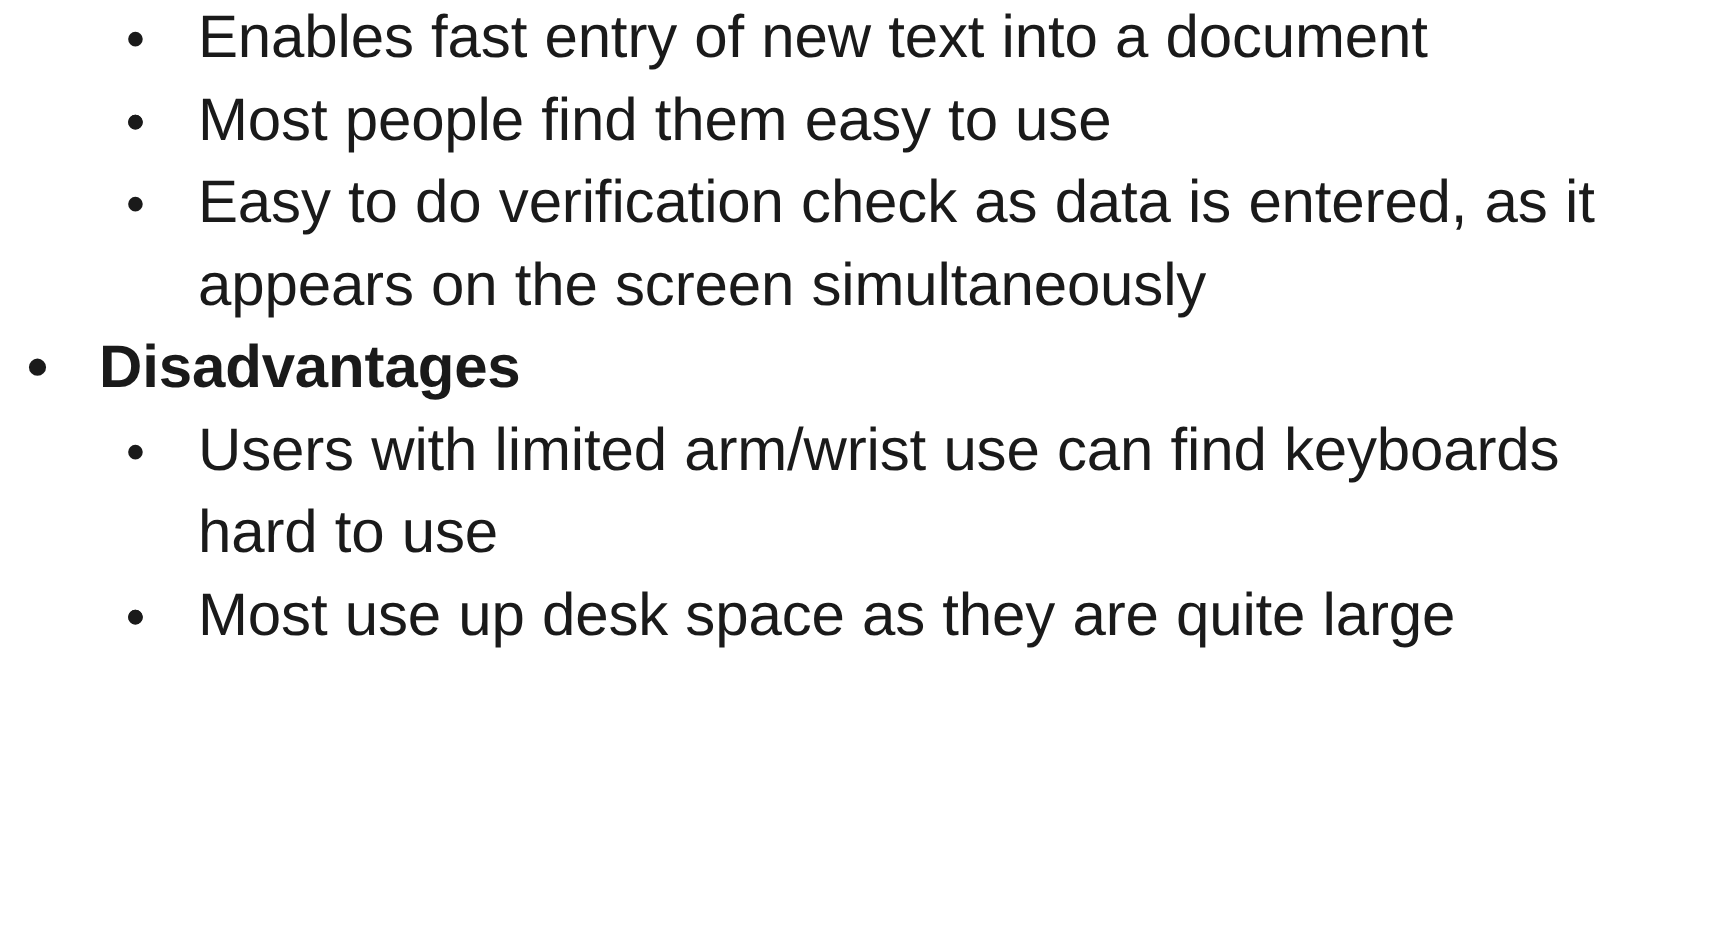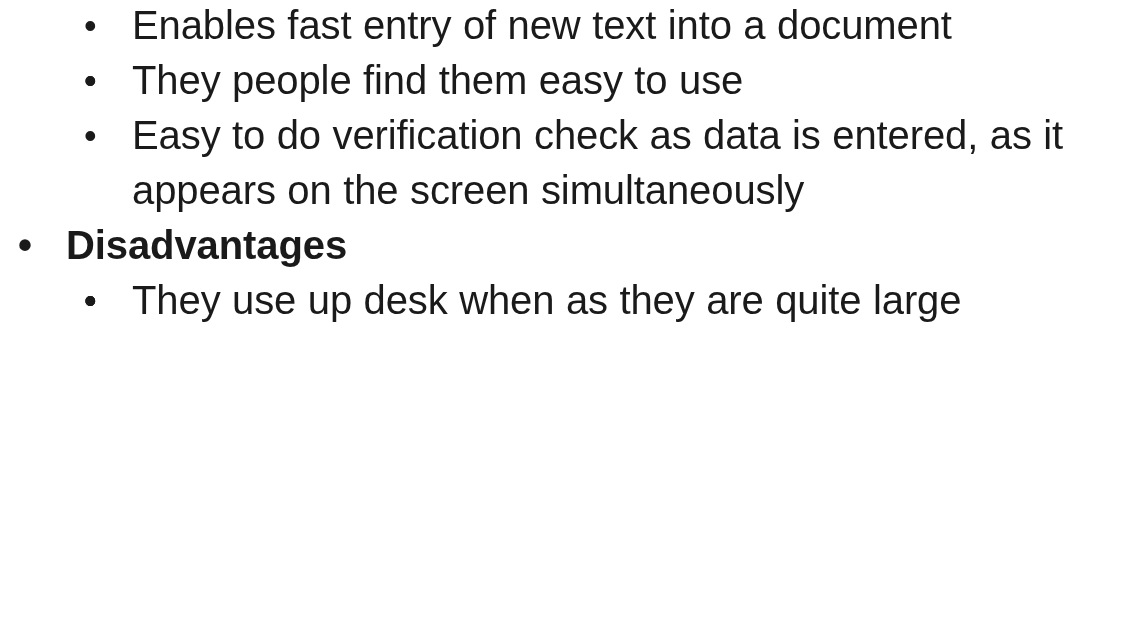--- a/index.html
+++ b/index.html
@@ -102,41 +102,42 @@
       <span class="bullet">•</span>
       <span class="item-text">Enables fast entry of new text into a document</span>
     </li>
 
     <li class="item level-2">
       <span class="bullet">•</span>
     </li>
 
     <li class="item level-2">
       <span class="bullet">•</span>
-      <span class="item-text">They people find them easy to use</span>
+      <span class="item-text">Most people find them easy to use</span>
     </li>
 
     <li class="item level-2">
       <span class="bullet">•</span>
       <span class="item-text">Easy to do verification check as data is entered, as it appears on the screen simultaneously</span>
     </li>
 
     <li class="item level-1">
       <span class="bullet">•</span>
       <span class="item-text">Disadvantages</span>
     </li>
 
     <li class="item level-2">
       <span class="bullet">•</span>
+      <span class="item-text">Users with limited arm/wrist use can find keyboards hard to use</span>
     </li>
 
     <li class="item level-2">
       <span class="bullet">•</span>
     </li>
 
     <li class="item level-2">
       <span class="bullet">•</span>
-      <span class="item-text">They use up desk when as they are quite large</span>
+      <span class="item-text">Most use up desk space as they are quite large</span>
     </li>
 
   </ul>
 
 </div>
 
 </body></html>

